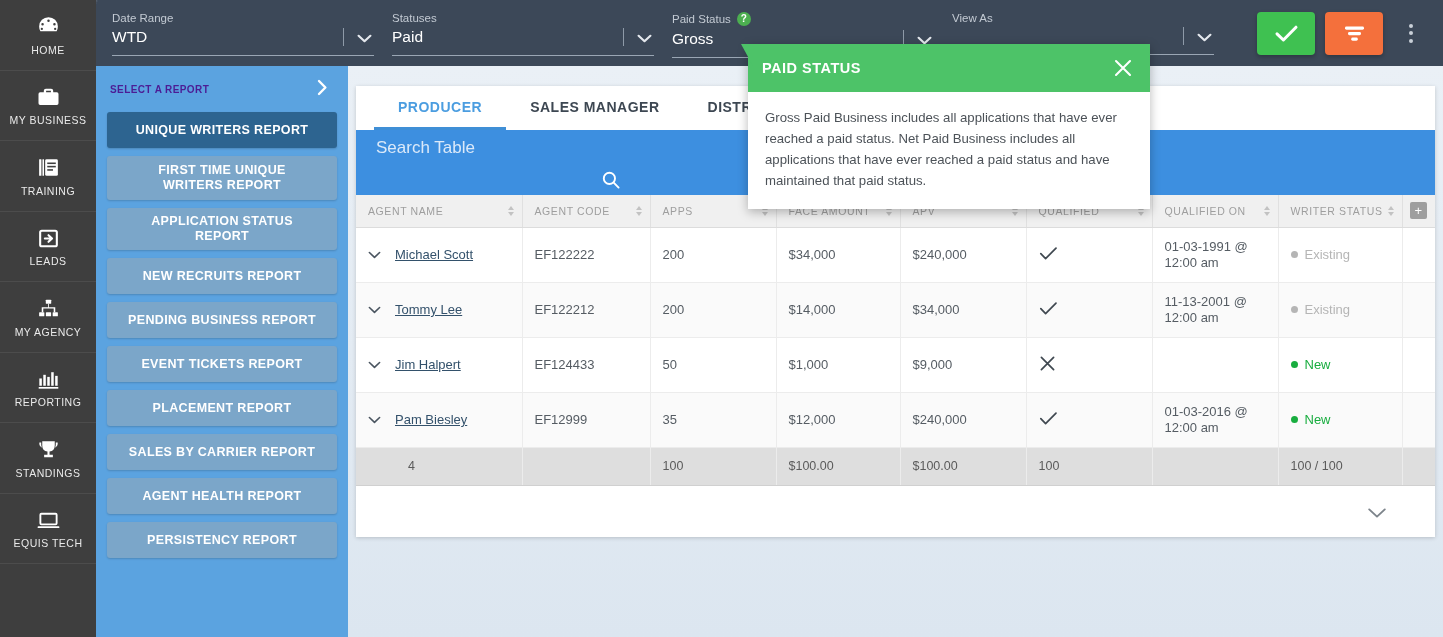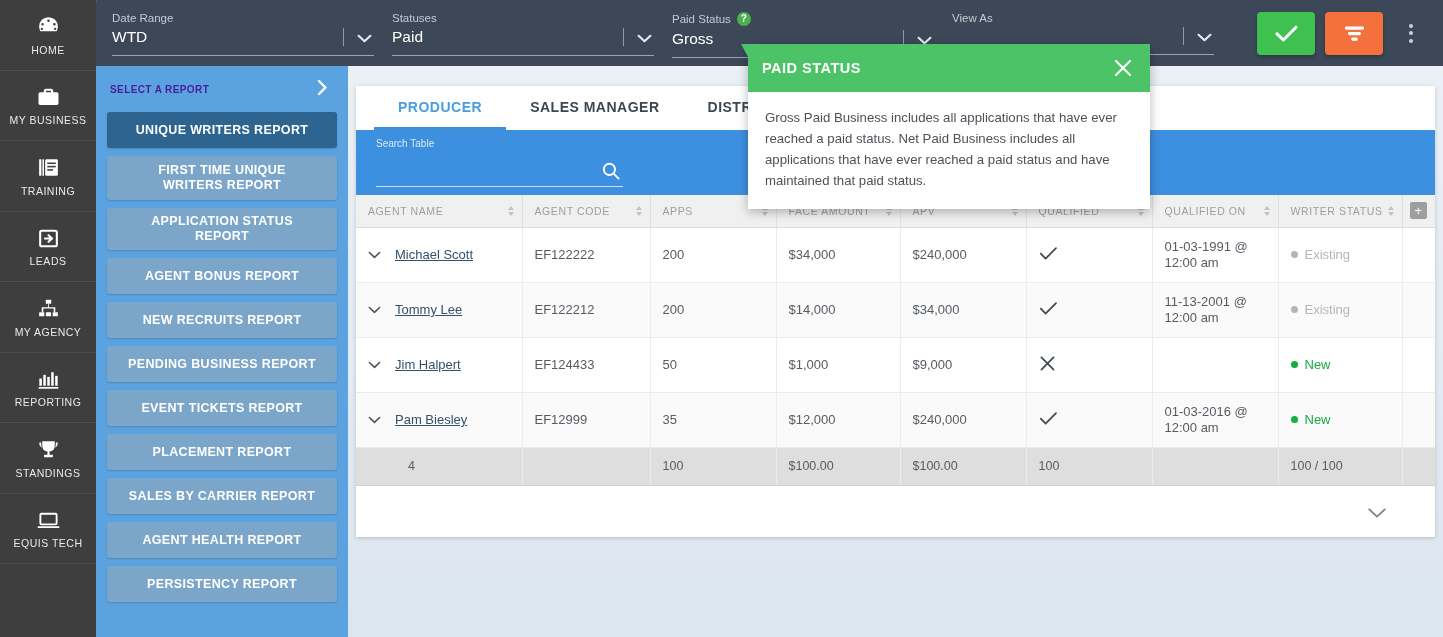--- a/index.html
+++ b/index.html
@@ -184,21 +184,21 @@
   }
   .tab.active { color: #4b9de0; border-bottom-color: #3f8fd6; }
 
   #searchbar {
     height: 65px;
     background: #3d8fe0;
     padding: 8px 0 0 20px;
     position: relative;
   }
   #search-label {
-    font-size: 10px; color: #dbe9f9; margin-bottom: 10px;
+    font-size: 17px; color: #dbe9f9; margin-bottom: 10px;
   }
   #search-field {
     position: relative;
     width: 247px;
     border-bottom: 1px solid #cfe2f7;
     height: 28px;
   }
   #search-input {
     width: 215px; height: 26px;
     background: transparent; border: none; outline: none;
@@ -499,21 +499,20 @@
       <span>
         <svg width="11" height="17" viewBox="0 0 11 17" fill="none" stroke="#fff" stroke-width="2.4" stroke-linecap="round" stroke-linejoin="round">
             <path d="M2 2l6.4 6.5L2 15"></path>
           </svg>
       </span>
     </div>
 
     <div class="report-btn active">UNIQUE WRITERS REPORT</div>
     <div class="report-btn two-line">FIRST TIME UNIQUE WRITERS REPORT</div>
     <div class="report-btn">APPLICATION STATUS REPORT</div>
-    <div class="report-btn">AGENT BONUS REPORT</div>
     <div class="report-btn">NEW RECRUITS REPORT</div>
     <div class="report-btn">PENDING BUSINESS REPORT</div>
     <div class="report-btn">EVENT TICKETS REPORT</div>
     <div class="report-btn">PLACEMENT REPORT</div>
     <div class="report-btn">SALES BY CARRIER REPORT</div>
     <div class="report-btn">AGENT HEALTH REPORT</div>
     <div class="report-btn">PERSISTENCY REPORT</div>
   </aside>
 
   <section id="panel">

